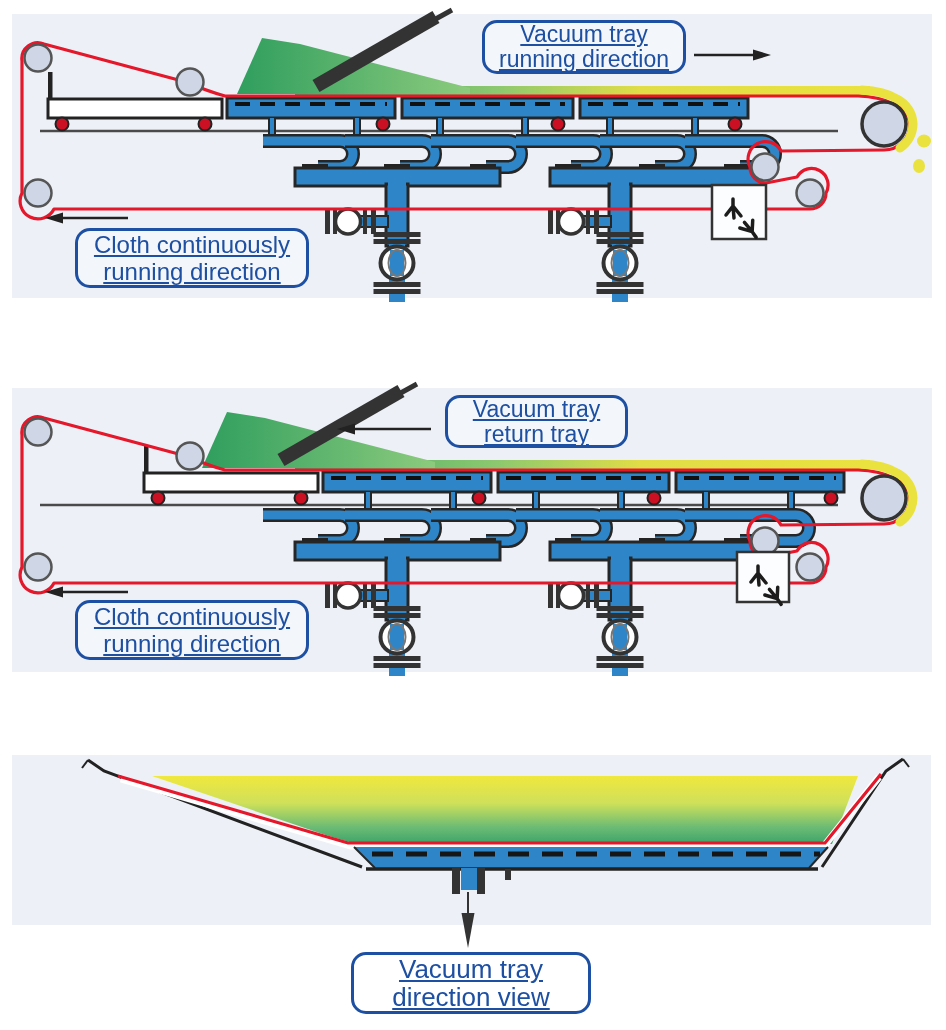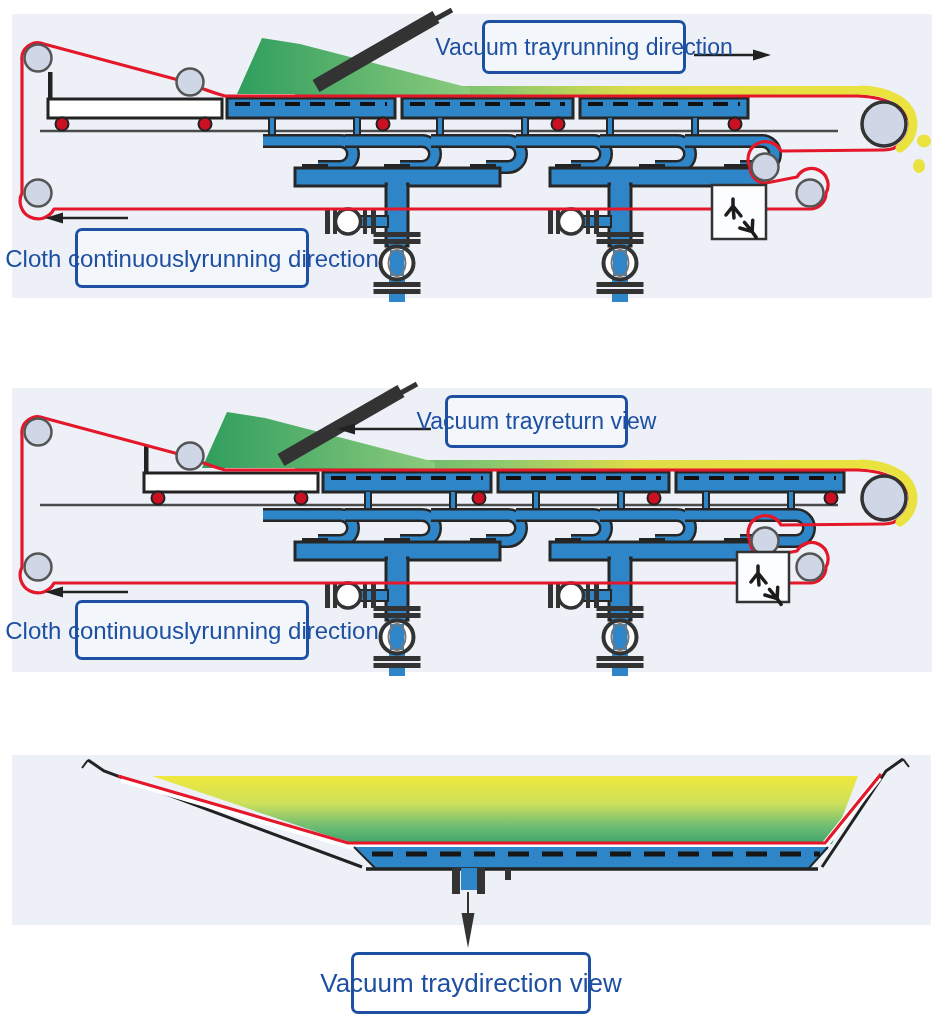--- a/index.html
+++ b/index.html
@@ -1,22 +1,22 @@
 <!DOCTYPE html>
 <html style="--label-blue: #1d4fa2; --pipe-blue: #2e86c8; --belt-red: #e5172b; --stock-yellow: #eae23f; --stock-green: #3fa768; --roller-gray: #cfd7e6; --outline-dark: #262626; --panel-bg: #edf1f7; --wheel-red: #cc1023;"><head>
 <meta charset="utf-8">
 <style>
   html,body{margin:0;padding:0;background:#ffffff;}
   .stage{position:relative;width:946px;height:1030px;background:#ffffff;overflow:hidden;
          font-family:"Liberation Sans",sans-serif;}
   .stage svg{position:absolute;left:0;top:0;}
-  .lbl{position:absolute;border:3px solid var(--label-blue,#1d4fa2);border-radius:7px;
-       color:var(--label-blue,#1d4fa2);display:flex;flex-direction:row;align-items:center;
+  .lbl{position:absolute;border:3px solid var(--label-blue,#1d4fa2);border-radius:15px;
+       color:var(--label-blue,#1d4fa2);display:flex;flex-direction:column;align-items:center;
        justify-content:center;text-align:center;background:rgba(255,255,255,0.35);
-       font-family:"Liberation Sans",sans-serif;}
+       font-family:"Liberation Sans",sans-serif;text-decoration:underline;}
   .lbl span{display:block;white-space:nowrap;}
   #lbl-vac-top   {left:482px;top:20px;width:198px;height:48px;font-size:23px;line-height:25px;}
   #lbl-cloth-top {left:75px;top:228px;width:228px;height:54px;font-size:24px;line-height:27px;}
   #lbl-vac-mid   {left:445px;top:395px;width:177px;height:47px;font-size:23px;line-height:25px;}
   #lbl-cloth-mid {left:75px;top:600px;width:228px;height:54px;font-size:24px;line-height:27px;}
   #lbl-sect-bot  {left:351px;top:952px;width:234px;height:56px;font-size:26px;line-height:28px;}
 </style>
 </head>
 <body>
 
@@ -323,21 +323,21 @@
   <div class="lbl" id="lbl-vac-top">
     <span>Vacuum tray</span>
     <span>running direction</span>
   </div>
   <div class="lbl" id="lbl-cloth-top">
     <span>Cloth continuously</span>
     <span>running direction</span>
   </div>
   <div class="lbl" id="lbl-vac-mid">
     <span>Vacuum tray</span>
-    <span>return view</span>
+    <span>return tray</span>
   </div>
   <div class="lbl" id="lbl-cloth-mid">
     <span>Cloth continuously</span>
     <span>running direction</span>
   </div>
   <div class="lbl" id="lbl-sect-bot">
     <span>Vacuum tray</span>
     <span>direction view</span>
   </div>
 </div>

